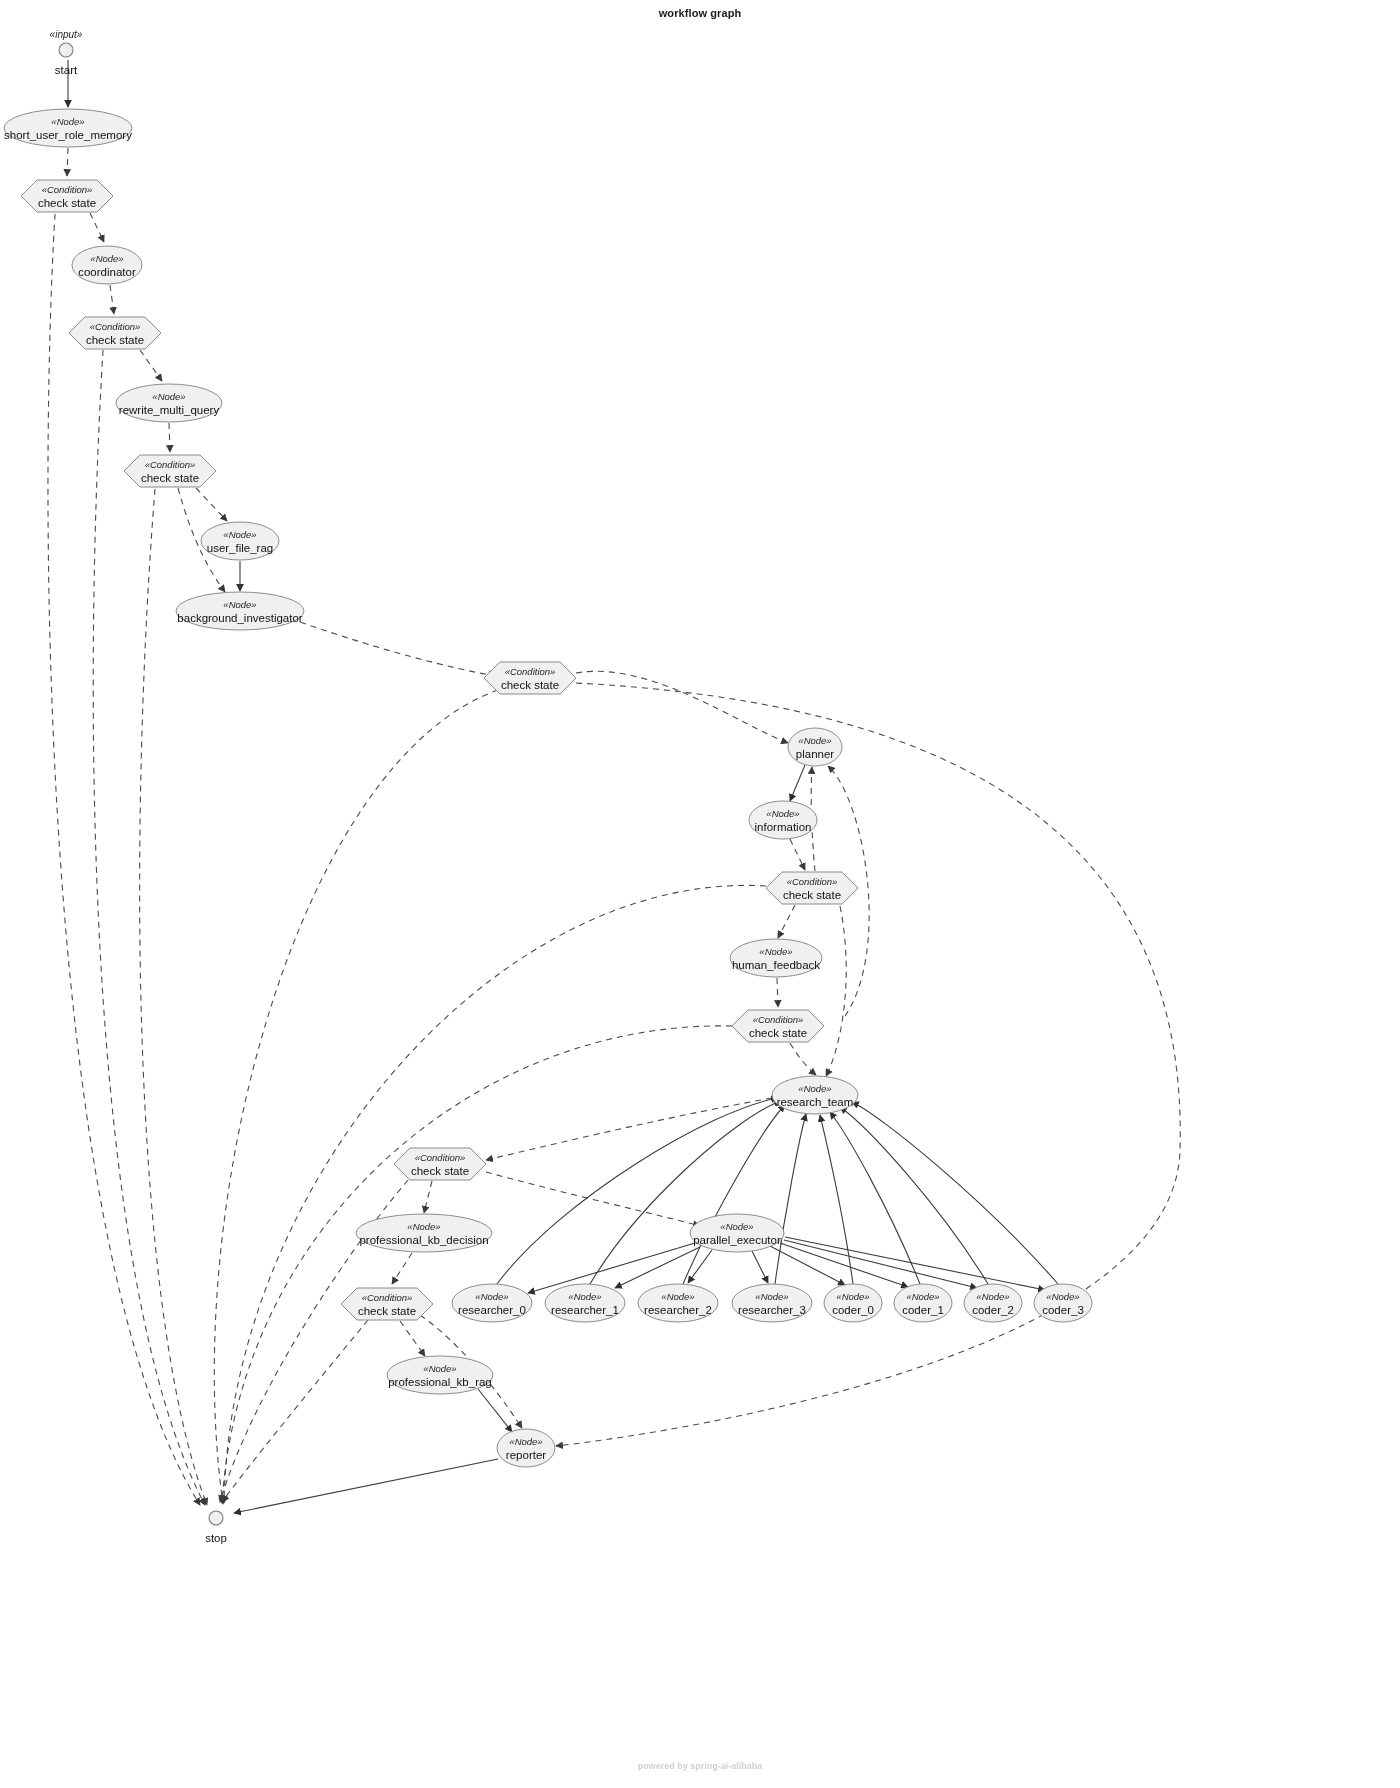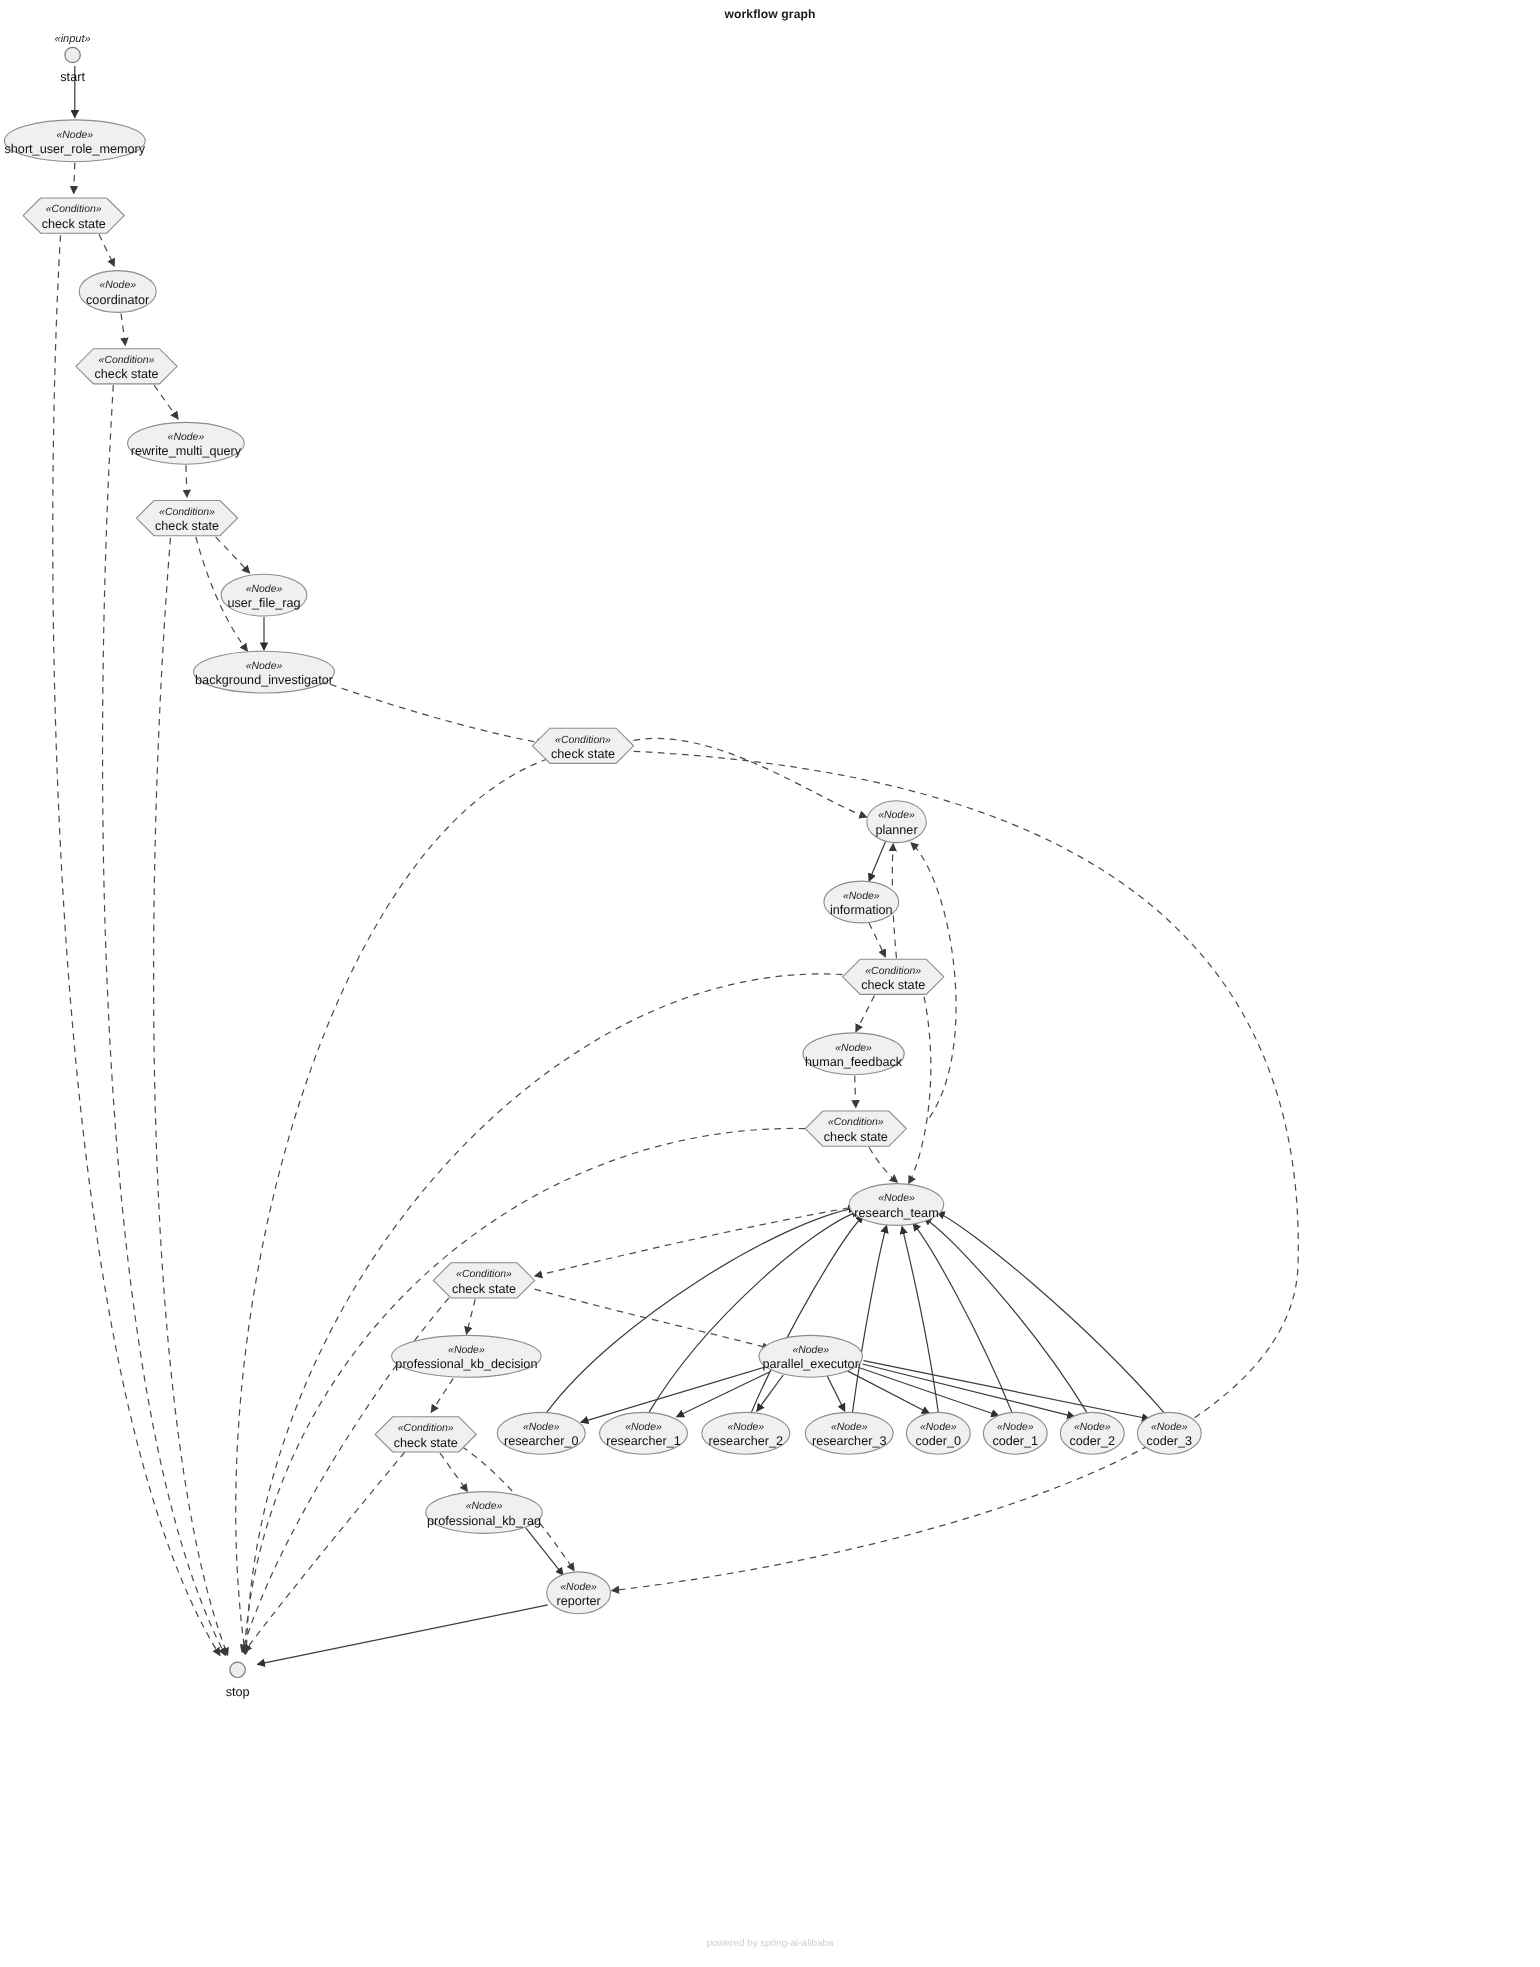--- a/index.html
+++ b/index.html
@@ -27,20 +27,21 @@
     letter-spacing: 0.1px;
   }
   #graph-footer {
     position: absolute;
     top: 1761px;
     left: 0;
     width: 1400px;
     text-align: center;
     font-size: 9px;
     color: #cfcfcf;
+    font-weight: bold;
   }
   svg#graph-canvas {
     position: absolute;
     top: 0;
     left: 0;
     width: 1400px;
     height: 1788px;
   }
   .edge-solid {
     fill: none;

